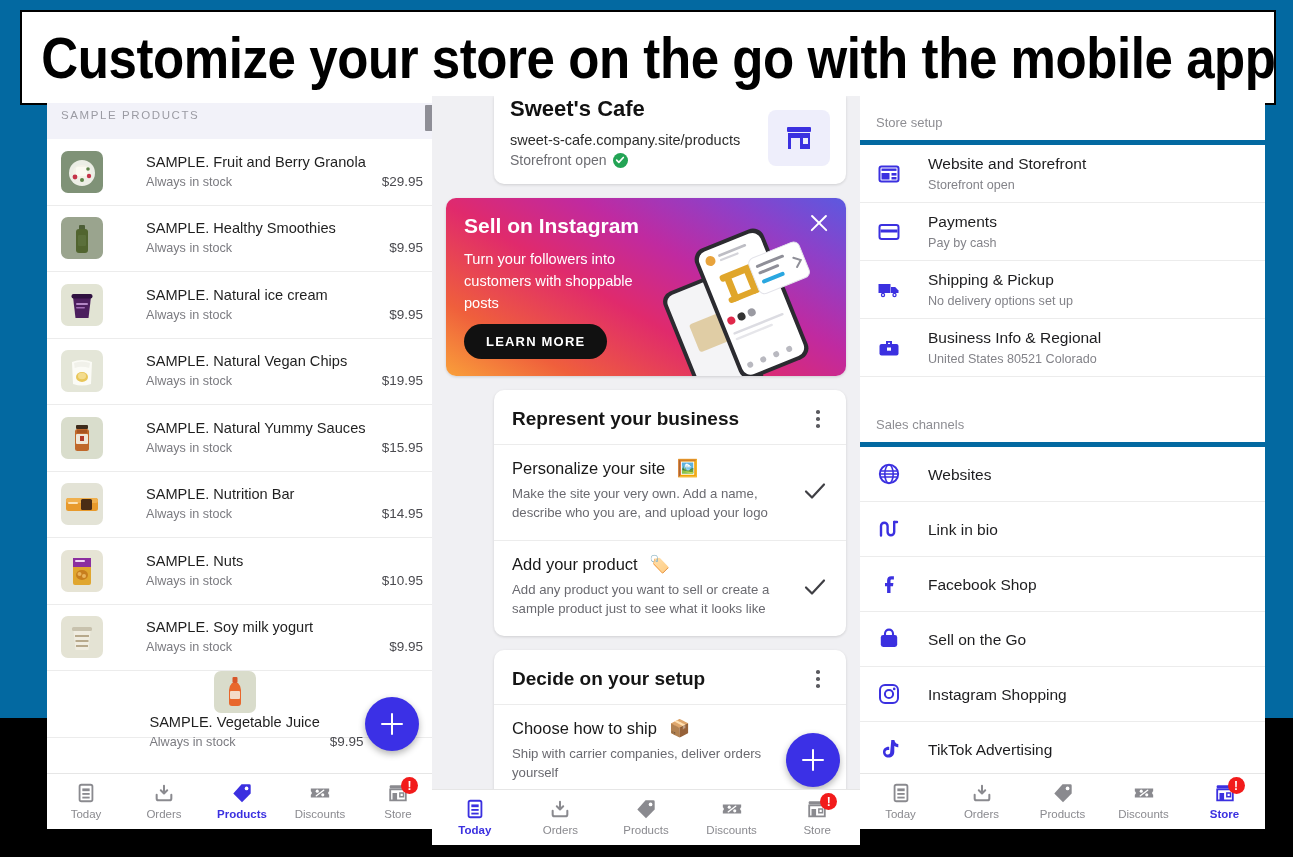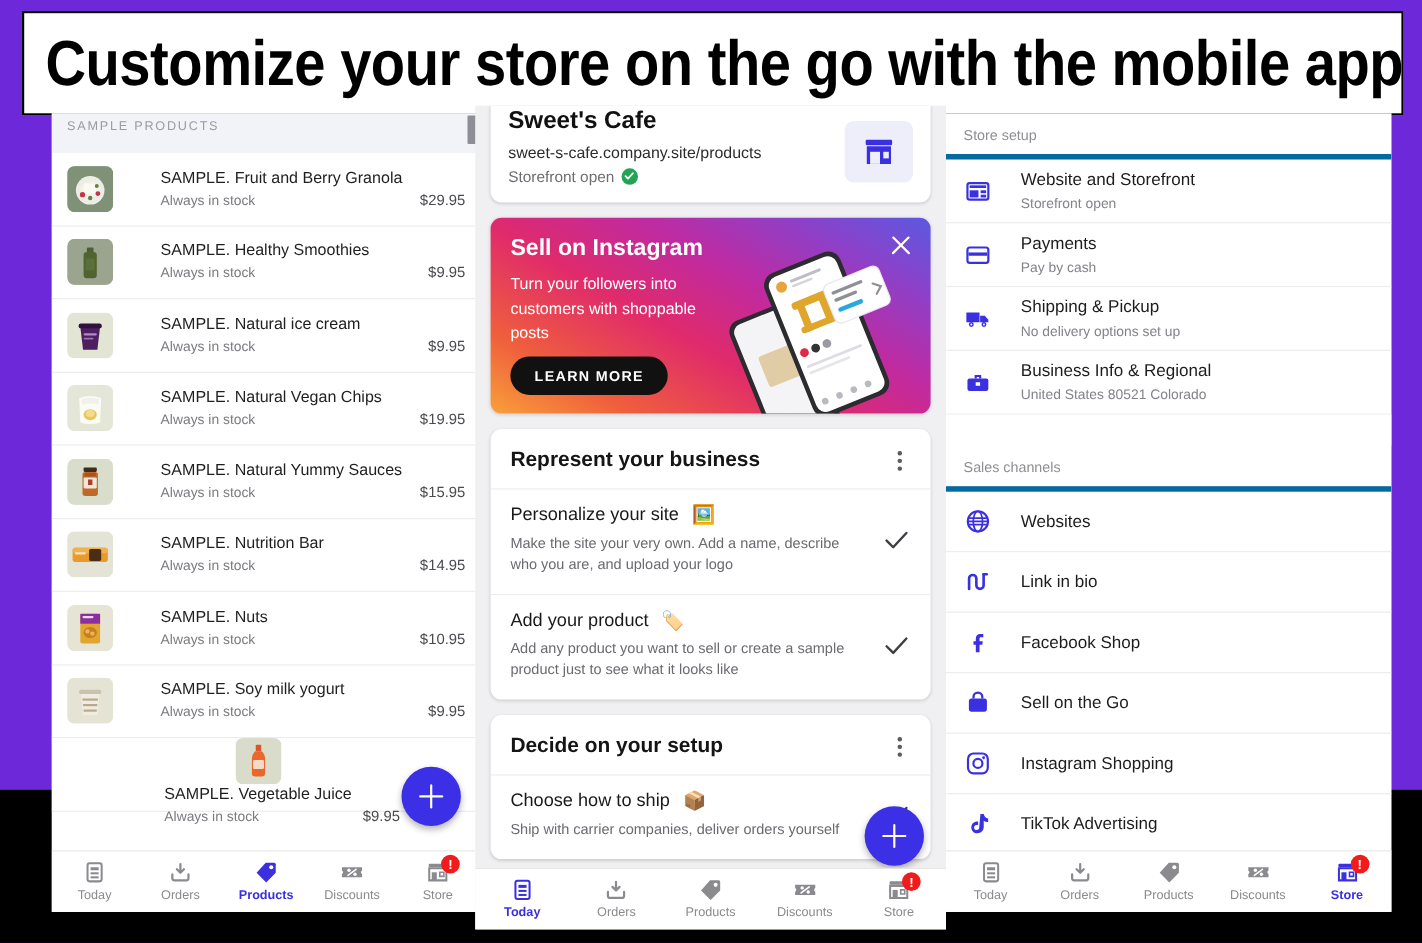--- a/index.html
+++ b/index.html
@@ -2,21 +2,21 @@
 <html><head>
 <meta charset="utf-8">
 <style>
   * { box-sizing: border-box; margin: 0; padding: 0; }
   html, body {
     width: 1293px; height: 857px;
     background: #000;
     font-family: "Liberation Sans", sans-serif;
     overflow: hidden;
   }
-  .stage { position: relative; width: 1293px; height: 718px; background: #6d28d9; }
+  .stage { position: relative; width: 1293px; height: 718px; background: #0369a1; }
 
   
   .title-banner {
     position: absolute; left: 20px; top: 10px;
     width: 1256px; height: 95px;
     background: #fff; border: 2px solid #000;
     display: flex; align-items: center;
   }
   .title-text {
     font-family: "Liberation Sans Narrow", "Liberation Sans", sans-serif;
@@ -118,20 +118,21 @@
   .fab::after  { width: 2.6px; height: 22px; }
   .fab-left { right: 18px; bottom: 78px; }
   .fab-mid  { right: 20px; bottom: 58px; }
 
   
   .mp-scroll { padding: 0 14px; }
   .card {
     background: #fff; border-radius: 10px;
     box-shadow: 0 1px 3px rgba(0,0,0,.14);
     margin-bottom: 14px;
+    margin-left: 48px;
   }
   .store-card {
     display: flex; align-items: flex-start; justify-content: space-between;
     padding: 14px 16px 16px 16px;
     border-radius: 0 0 10px 10px;
   }
   .store-name { font-size: 22px; font-weight: 700; color: #111; line-height: 26px; margin-top: -14px; }
   .store-url  { font-size: 14.5px; color: #2c2c2c; margin-top: 10px; }
   .store-status { font-size: 14px; color: #6d6d72; margin-top: 4px; display: flex; align-items: center; gap: 6px; }
   .check-badge {

